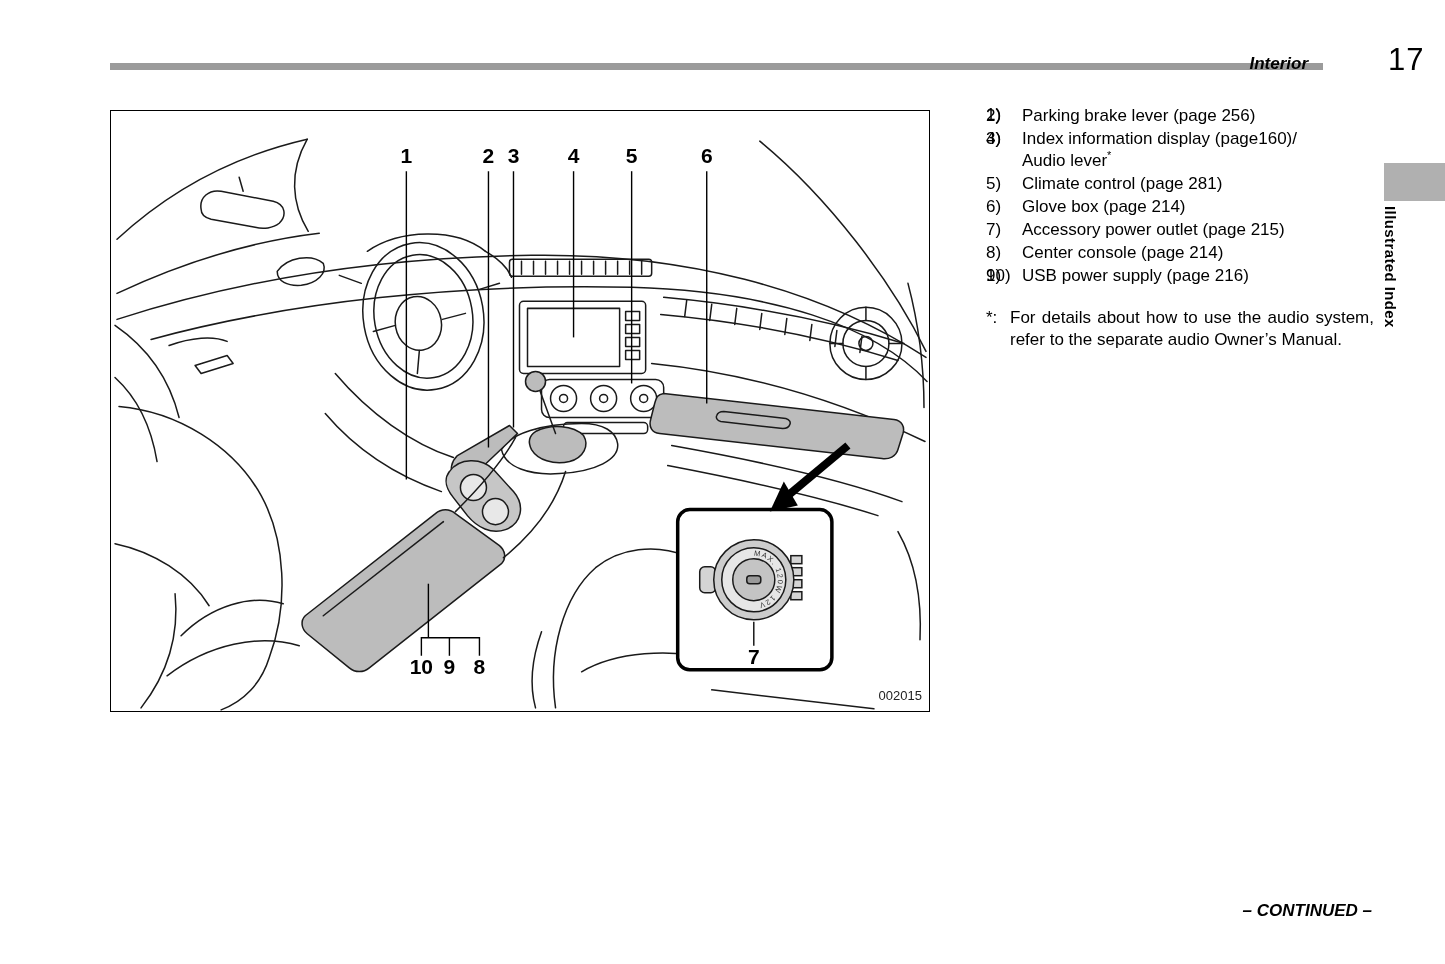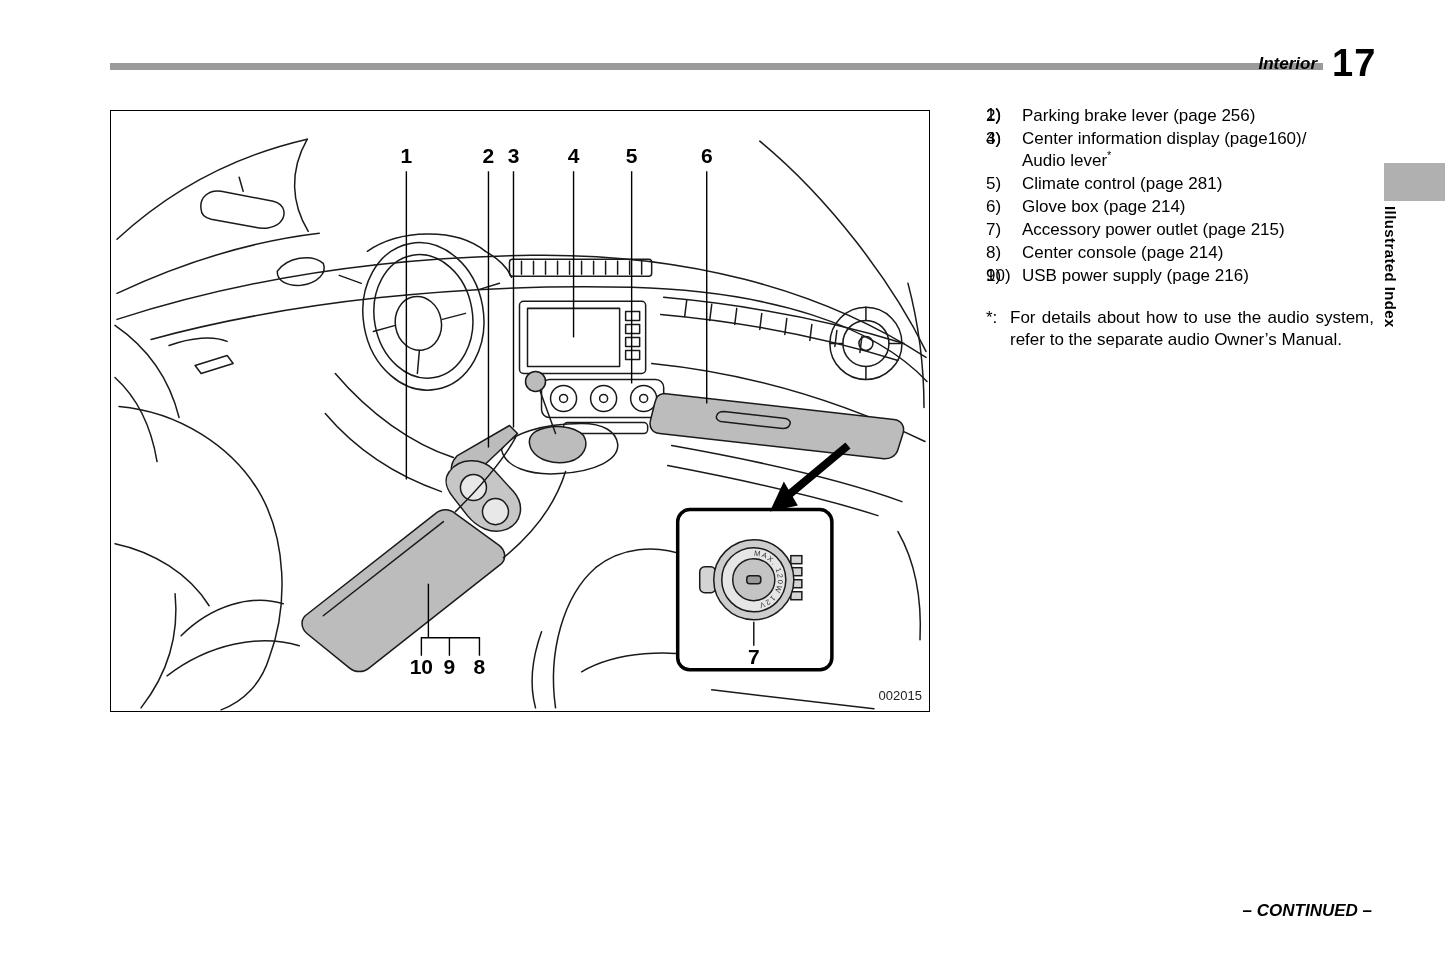--- a/index.html
+++ b/index.html
@@ -4,24 +4,24 @@
 <style>
   * { box-sizing: border-box; }
   html, body { margin: 0; padding: 0; background: #ffffff; }
   .page {
     position: relative; width: 1445px; height: 964px; background: #fff;
     font-family: "Liberation Sans", sans-serif; color: #000; overflow: hidden;
   }
   
   .rule { position: absolute; left: 110px; top: 63px; width: 1213px; height: 7px; background: #9b9b9b; }
   .section-title {
-    position: absolute; top: 52px; right: 128px; font-style: italic; font-weight: bold;
+    position: absolute; top: 52px; right: 137px; font-style: italic; font-weight: bold;
     font-size: 17px; line-height: 24px;
   }
-  .page-num { position: absolute; left: 1332px; top: 42px; font-size: 38px; font-weight: bold; letter-spacing: 1px; }
+  .page-num { position: absolute; left: 1388px; top: 42px; font-size: 31px; font-weight: normal; letter-spacing: 1px; }
 
   
   .figure { position: absolute; left: 110px; top: 110px; width: 820px; height: 602px; border: 1.5px solid #000; background: #fff; }
   .figure svg { display: block; width: 100%; height: 100%; }
   .figure svg text { font-family: "Liberation Sans", sans-serif; }
 
   
   .legend { position: absolute; left: 986px; top: 104px; width: 388px; font-size: 17px; line-height: 22px; }
   .l-item { position: relative; padding-left: 36px; text-align: justify; margin-bottom: 1px; }
   .l-item .num { position: absolute; left: 0; top: 0; }
@@ -245,21 +245,21 @@
     </div>
     <div class="l-item">
       <span class="num">2)</span>
       <span class="txt">Parking brake lever (page 256)</span>
     </div>
     <div class="l-item">
       <span class="num">3)</span>
     </div>
     <div class="l-item">
       <span class="num">4)</span>
-      <span class="txt"><span>Center information display (page160)/</span><br><span>Audio lever</span><sup>*</sup></span>
+      <span class="txt"><span>Index information display (page160)/</span><br><span>Audio lever</span><sup>*</sup></span>
     </div>
     <div class="l-item">
       <span class="num">5)</span>
       <span class="txt">Climate control (page 281)</span>
     </div>
     <div class="l-item">
       <span class="num">6)</span>
       <span class="txt">Glove box (page 214)</span>
     </div>
     <div class="l-item">

